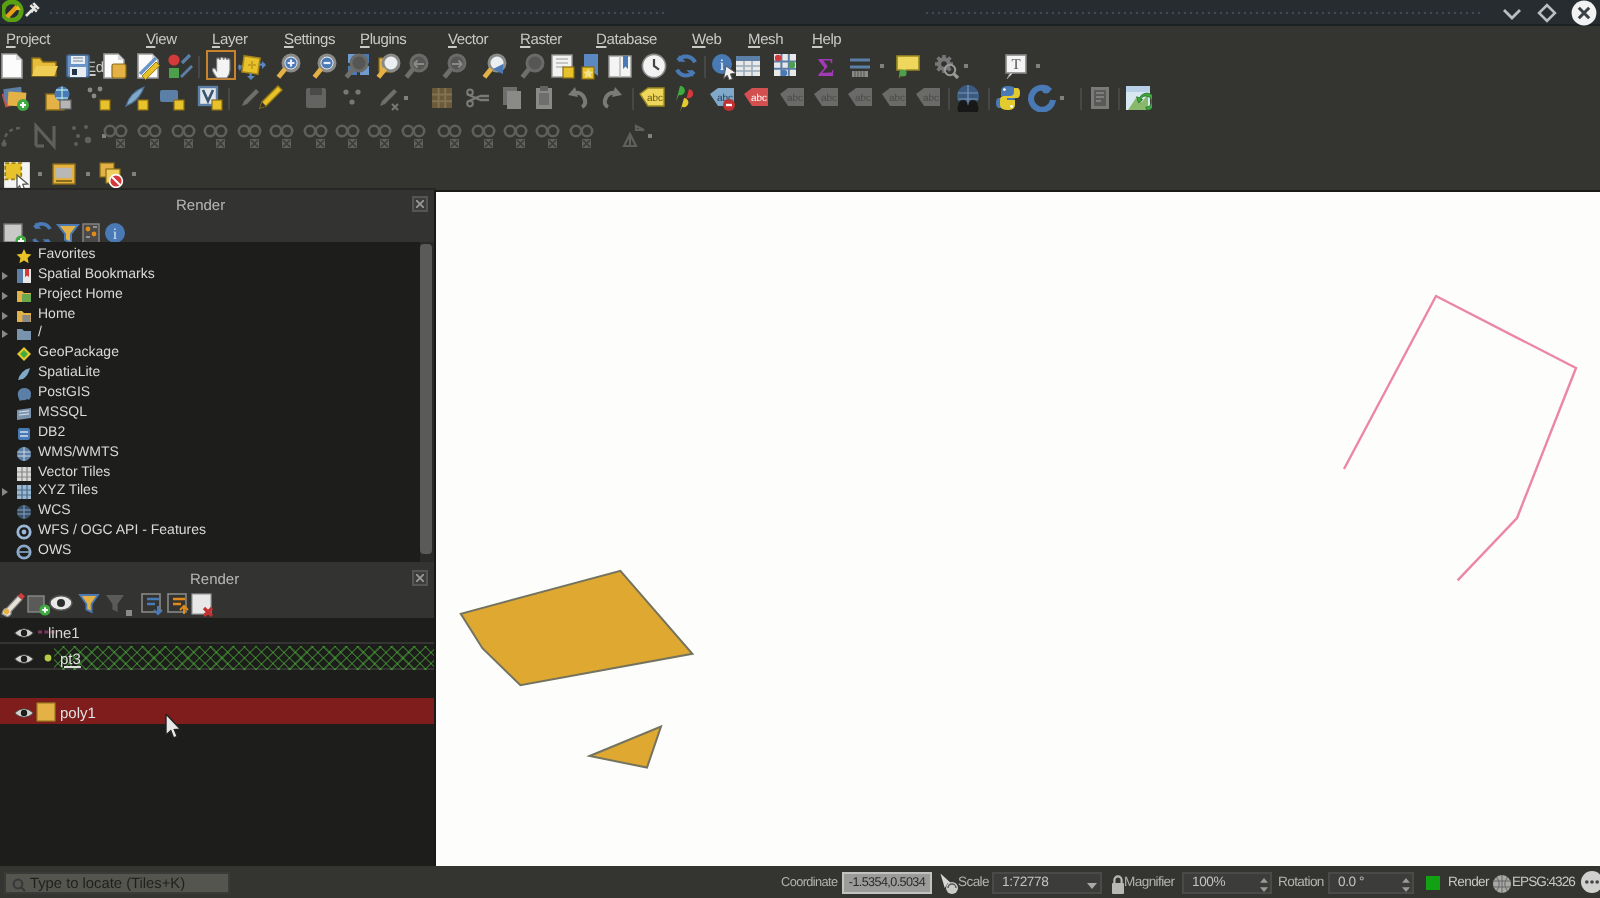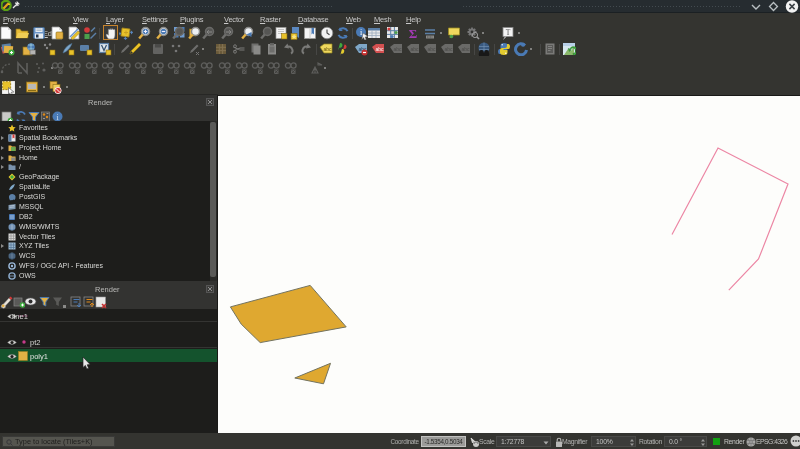--- a/index.html
+++ b/index.html
@@ -733,33 +733,34 @@
 </div>
 <div class="ab" style="left:0;top:309px;width:217px;height:124px;background:#1d1d1b">
 <div class="ab" style="left:0;top:1px;width:217px;height:12px;border-bottom:1px solid #343432">
       <svg class="ab" style="left:7px;top:2.5px" width="10" height="7" viewBox="0 0 10 7">
         <path d="M0.3 3.5 Q5 -0.8 9.7 3.5 Q5 7.8 0.3 3.5 z" fill="#d4d4d2" stroke="#3a3a38" stroke-width="0.4"></path>
         <circle cx="5" cy="3.5" r="1.6" fill="#1d1d1b"></circle>
       </svg>
       <svg class="ab" style="left:19px;top:5px" width="9" height="2" viewBox="0 0 9 2">
         <path d="M0 1 h9" stroke="#7a3a5f" stroke-width="1.6" stroke-dasharray="2 1.2"></path>
       </svg>
-      <span class="ab" style="left:12px;top:2px;font-size:7.5px;color:#d6d6d4">line1</span>
-    </div>
-<div class="ab" style="left:0;top:27px;width:217px;height:12px;border-bottom:1px solid #343432">
+      <span class="ab" style="left:24px;top:2px;font-size:7.5px;color:#d6d6d4">line1</span>
+    </div>
+<div class="ab" style="left:0;top:14px;width:217px;height:12px;border-bottom:1px solid #343432;background:#1d1d1b">
+      <div class="ab" style="left:27px;top:0;width:190px;height:12px;background:repeating-linear-gradient(135deg,transparent 0,transparent 3.2px,rgba(80,190,60,0.42) 3.2px,rgba(80,190,60,0.42) 4px),repeating-linear-gradient(45deg,transparent 0,transparent 3.2px,rgba(80,190,60,0.42) 3.2px,rgba(80,190,60,0.42) 4px)"></div>
       <svg class="ab" style="left:7px;top:2.5px" width="10" height="7" viewBox="0 0 10 7">
         <path d="M0.3 3.5 Q5 -0.8 9.7 3.5 Q5 7.8 0.3 3.5 z" fill="#d4d4d2" stroke="#3a3a38" stroke-width="0.4"></path>
         <circle cx="5" cy="3.5" r="1.6" fill="#1d1d1b"></circle>
       </svg>
       <svg class="ab" style="left:21px;top:3px" width="6" height="6" viewBox="0 0 6 6">
-        <circle cx="3" cy="3" r="1.7" fill="#c73a8a"></circle>
-      </svg>
-      <span class="ab" style="left:30px;top:2px;font-size:7.5px;color:#d6d6d4">pt2</span>
-    </div>
-<div class="ab" style="left:0;top:40px;width:217px;height:13px;background:#14532d">
+        <circle cx="3" cy="3" r="1.7" fill="#b4cc44"></circle>
+      </svg>
+      <span class="ab" style="left:30px;top:2px;font-size:7.5px;color:#e0e0de;text-decoration:underline">pt3</span>
+    </div>
+<div class="ab" style="left:0;top:40px;width:217px;height:13px;background:#7f1d1d">
       <svg class="ab" style="left:7px;top:3.5px" width="10" height="7" viewBox="0 0 10 7">
         <path d="M0.3 3.5 Q5 -0.8 9.7 3.5 Q5 7.8 0.3 3.5 z" fill="#d4d4d2" stroke="#3a3a38" stroke-width="0.4"></path>
         <circle cx="5" cy="3.5" r="1.6" fill="#1d1d1b"></circle>
       </svg>
       <svg class="ab" style="left:18px;top:2px" width="10" height="10" viewBox="0 0 10 10">
         <rect x="0.5" y="0.5" width="9" height="9" fill="#e3b145" stroke="#9a7d20" stroke-width="0.6"></rect>
       </svg>
       <span class="ab" style="left:30px;top:3px;font-size:7.5px;color:#e2e2e0">poly1</span>
     </div>
 <svg class="ab" style="left:82px;top:48px" width="9" height="13" viewBox="0 0 9 13">

